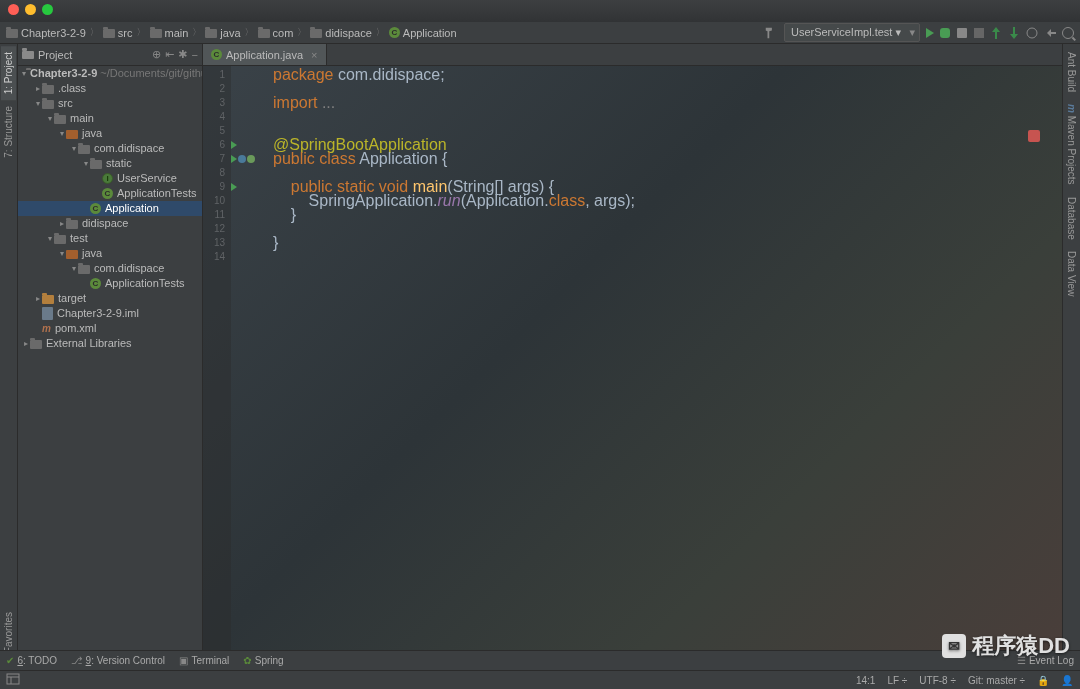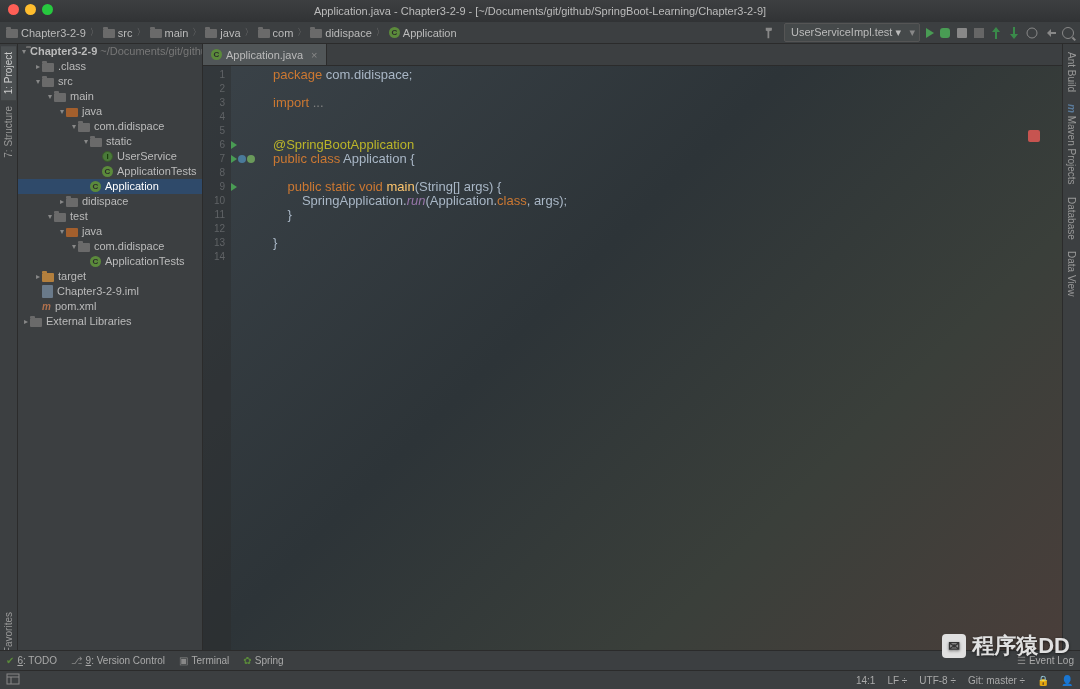--- a/index.html
+++ b/index.html
@@ -49,21 +49,21 @@
 .tree-path{color:#777;margin-left:3px;}
 .maven-m{font-weight:bold;font-style:italic;color:#b0714d;font-size:10px;}
 .editor-wrap { flex:1; display:flex; flex-direction:column; position:relative; }
 .editor-tabs { height:22px; background:#3c3f41; display:flex; border-bottom:1px solid #2b2b2b; }
 .etab { display:flex; align-items:center; gap:4px; padding:0 8px; background:#515658; border-right:1px solid #2b2b2b; color:#bbb; font-size:11px;}
 .editor { flex:1; display:flex; background:linear-gradient(135deg,#3a4248 0%,#2d3438 40%,#3a3f3a 70%,#4a3e3a 100%); position:relative;}
 .gutter-ln { width:28px; background:rgba(43,43,43,0.4); text-align:right; padding:2px 6px 0 0; color:#606366; font-family:Menlo,monospace; font-size:10px; line-height:14px;}
 .gutter-ic { width:38px; padding-top:2px; font-family:Menlo,monospace; font-size:10px; line-height:14px;color:#888;}
 .gutter-ic div{height:14px;display:flex;align-items:center;gap:1px;}
 .run-marker{width:0;height:0;border-left:6px solid #499c54;border-top:4px solid transparent;border-bottom:4px solid transparent;display:inline-block;}
-.code { flex:1; padding:2px 4px 0 4px; font-family:Menlo,Consolas,monospace; font-size:13px; line-height:14px; color:#a9b7c6; white-space:pre;}
+.code { flex:1; padding:2px 4px 0 4px; font-family:Menlo,Consolas,monospace; font-size:16px; line-height:14px; color:#a9b7c6; white-space:pre;}
 .kw{color:#cc7832;}.ann{color:#bbb529;}.fn{color:#ffc66d;}.prop{color:#9876aa;font-style:italic;}.cmt{color:#808080;}
 .right-bar { width:18px; background:#3c3f41; border-left:1px solid #2b2b2b; display:flex; flex-direction:column; align-items:center; padding-top:2px;}
 .rvtab { writing-mode:vertical-rl; padding:6px 2px; font-size:10px; color:#999; cursor:pointer;}
 .bottom-bar { position:absolute; bottom:19px; left:0; right:0; height:20px; background:#3c3f41; border-top:1px solid #2b2b2b; display:flex; align-items:center; padding:0 6px; gap:14px;}
 .bb-item { display:flex; align-items:center; gap:3px; color:#aaa; font-size:10px; cursor:pointer;}
 .bb-u{text-decoration:underline;}
 .statusbar { position:absolute; bottom:0; left:0; right:0; height:19px; background:#3c3f41; border-top:1px solid #2b2b2b; display:flex; align-items:center; justify-content:space-between; padding:0 6px; font-size:10px; color:#aaa;}
 .sb-right{display:flex;gap:12px;align-items:center;}
 .watermark{position:absolute;bottom:28px;right:10px;display:flex;align-items:center;gap:6px;color:#e0e0e0;font-size:22px;font-weight:600;text-shadow:0 1px 3px rgba(0,0,0,0.6);}
 .wm-ic{width:24px;height:24px;border-radius:4px;background:#e0e0e0;display:flex;align-items:center;justify-content:center;font-size:14px;color:#333;}
@@ -72,21 +72,20 @@
 </style>
 </head>
 <body>
 
 <div class="titlebar">
   <div class="traffic">
     <div class="tl-dot tl-red"></div>
     <div class="tl-dot tl-yel"></div>
     <div class="tl-dot tl-grn"></div>
   </div>
-  <span>Application.java - Chapter3-2-9 - [~/Documents/git/github/SpringBoot-Learning/Chapter3-2-9]</span>
 </div>
 
 <div class="navbar">
   <div class="breadcrumbs" id="breadcrumbs">
       <span class="bc-item">
         <span class="ic ic-folder"></span>
         <span>Chapter3-2-9</span>
       </span>
       <span class="bc-sep">〉</span>
       <span class="bc-item">
@@ -171,20 +170,31 @@
 <div class="content">
 
   <div class="left-bar">
     <div class="vtab active">1: Project</div>
     <div class="vtab">7: Structure</div>
     <div class="spacer"></div>
     <div class="vtab">2: Favorites</div>
   </div>
 
   <div class="project-panel">
+    <div class="pp-header">
+      <span><svg width="12" height="12" fill="#8a8a8a">
+            <rect y="3" width="12" height="8" rx="1"></rect>
+            <rect width="5" height="3" rx="1"></rect>
+          </svg></span>
+      <span class="title">Project</span>
+      <span class="pp-tool-ic">⊕</span>
+      <span class="pp-tool-ic">⇤</span>
+      <span class="pp-tool-ic">✱</span>
+      <span class="pp-tool-ic">−</span>
+    </div>
     <div class="tree" id="tree">
         <div class="tree-row" style="padding-left: 4px;">
           <span class="tree-arrow">▾</span>
           <span class="ic ic-folder" style="margin-right: 4px;"></span>
           <span class="tree-label" style="font-weight: bold;">Chapter3-2-9</span>
           <span class="tree-path">~/Documents/git/github</span>
         </div>
         <div class="tree-row" style="padding-left: 16px;">
           <span class="tree-arrow">▸</span>
           <span class="ic ic-folder" style="margin-right: 4px;"></span>

